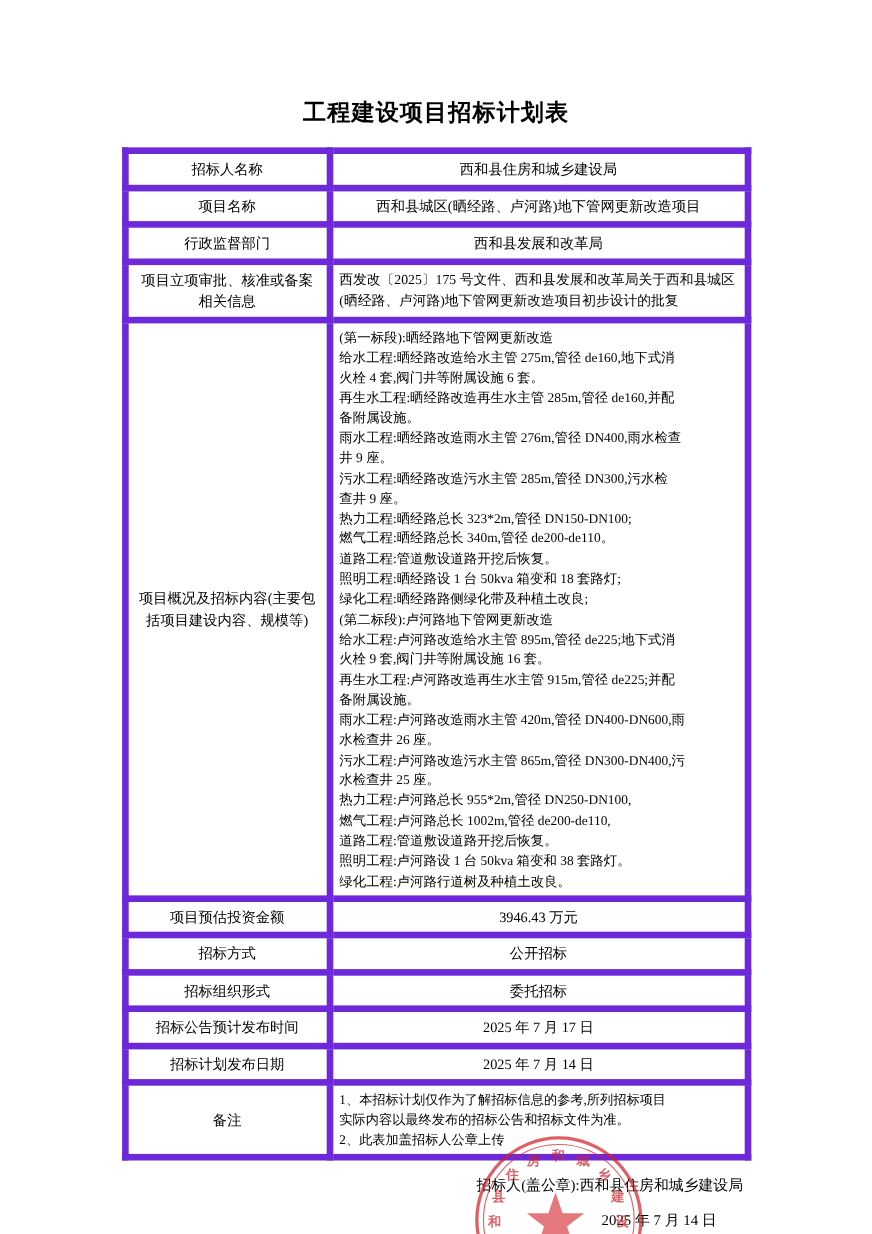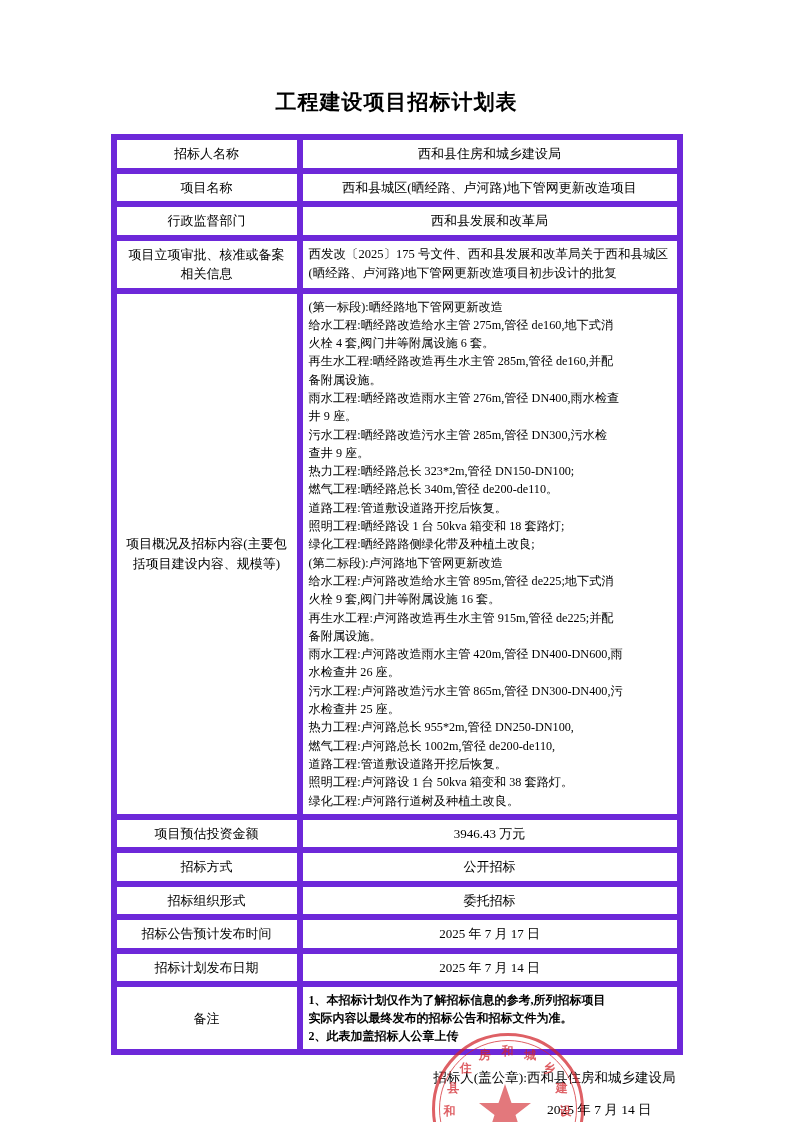--- a/index.html
+++ b/index.html
@@ -68,21 +68,20 @@
   }
   .scope-cell div {
     white-space: nowrap;
     overflow: visible;
   }
   .note-cell {
     text-align: left;
     font-size: 12px;
     line-height: 1.55;
     padding: 6px 8px;
-    font-weight: bold;
   }
   .signature {
     width: 566px;
     margin: 14px auto 0 auto;
     position: relative;
     font-size: 13.5px;
   }
   .sig-line {
     text-align: right;
     padding-right: 4px;

